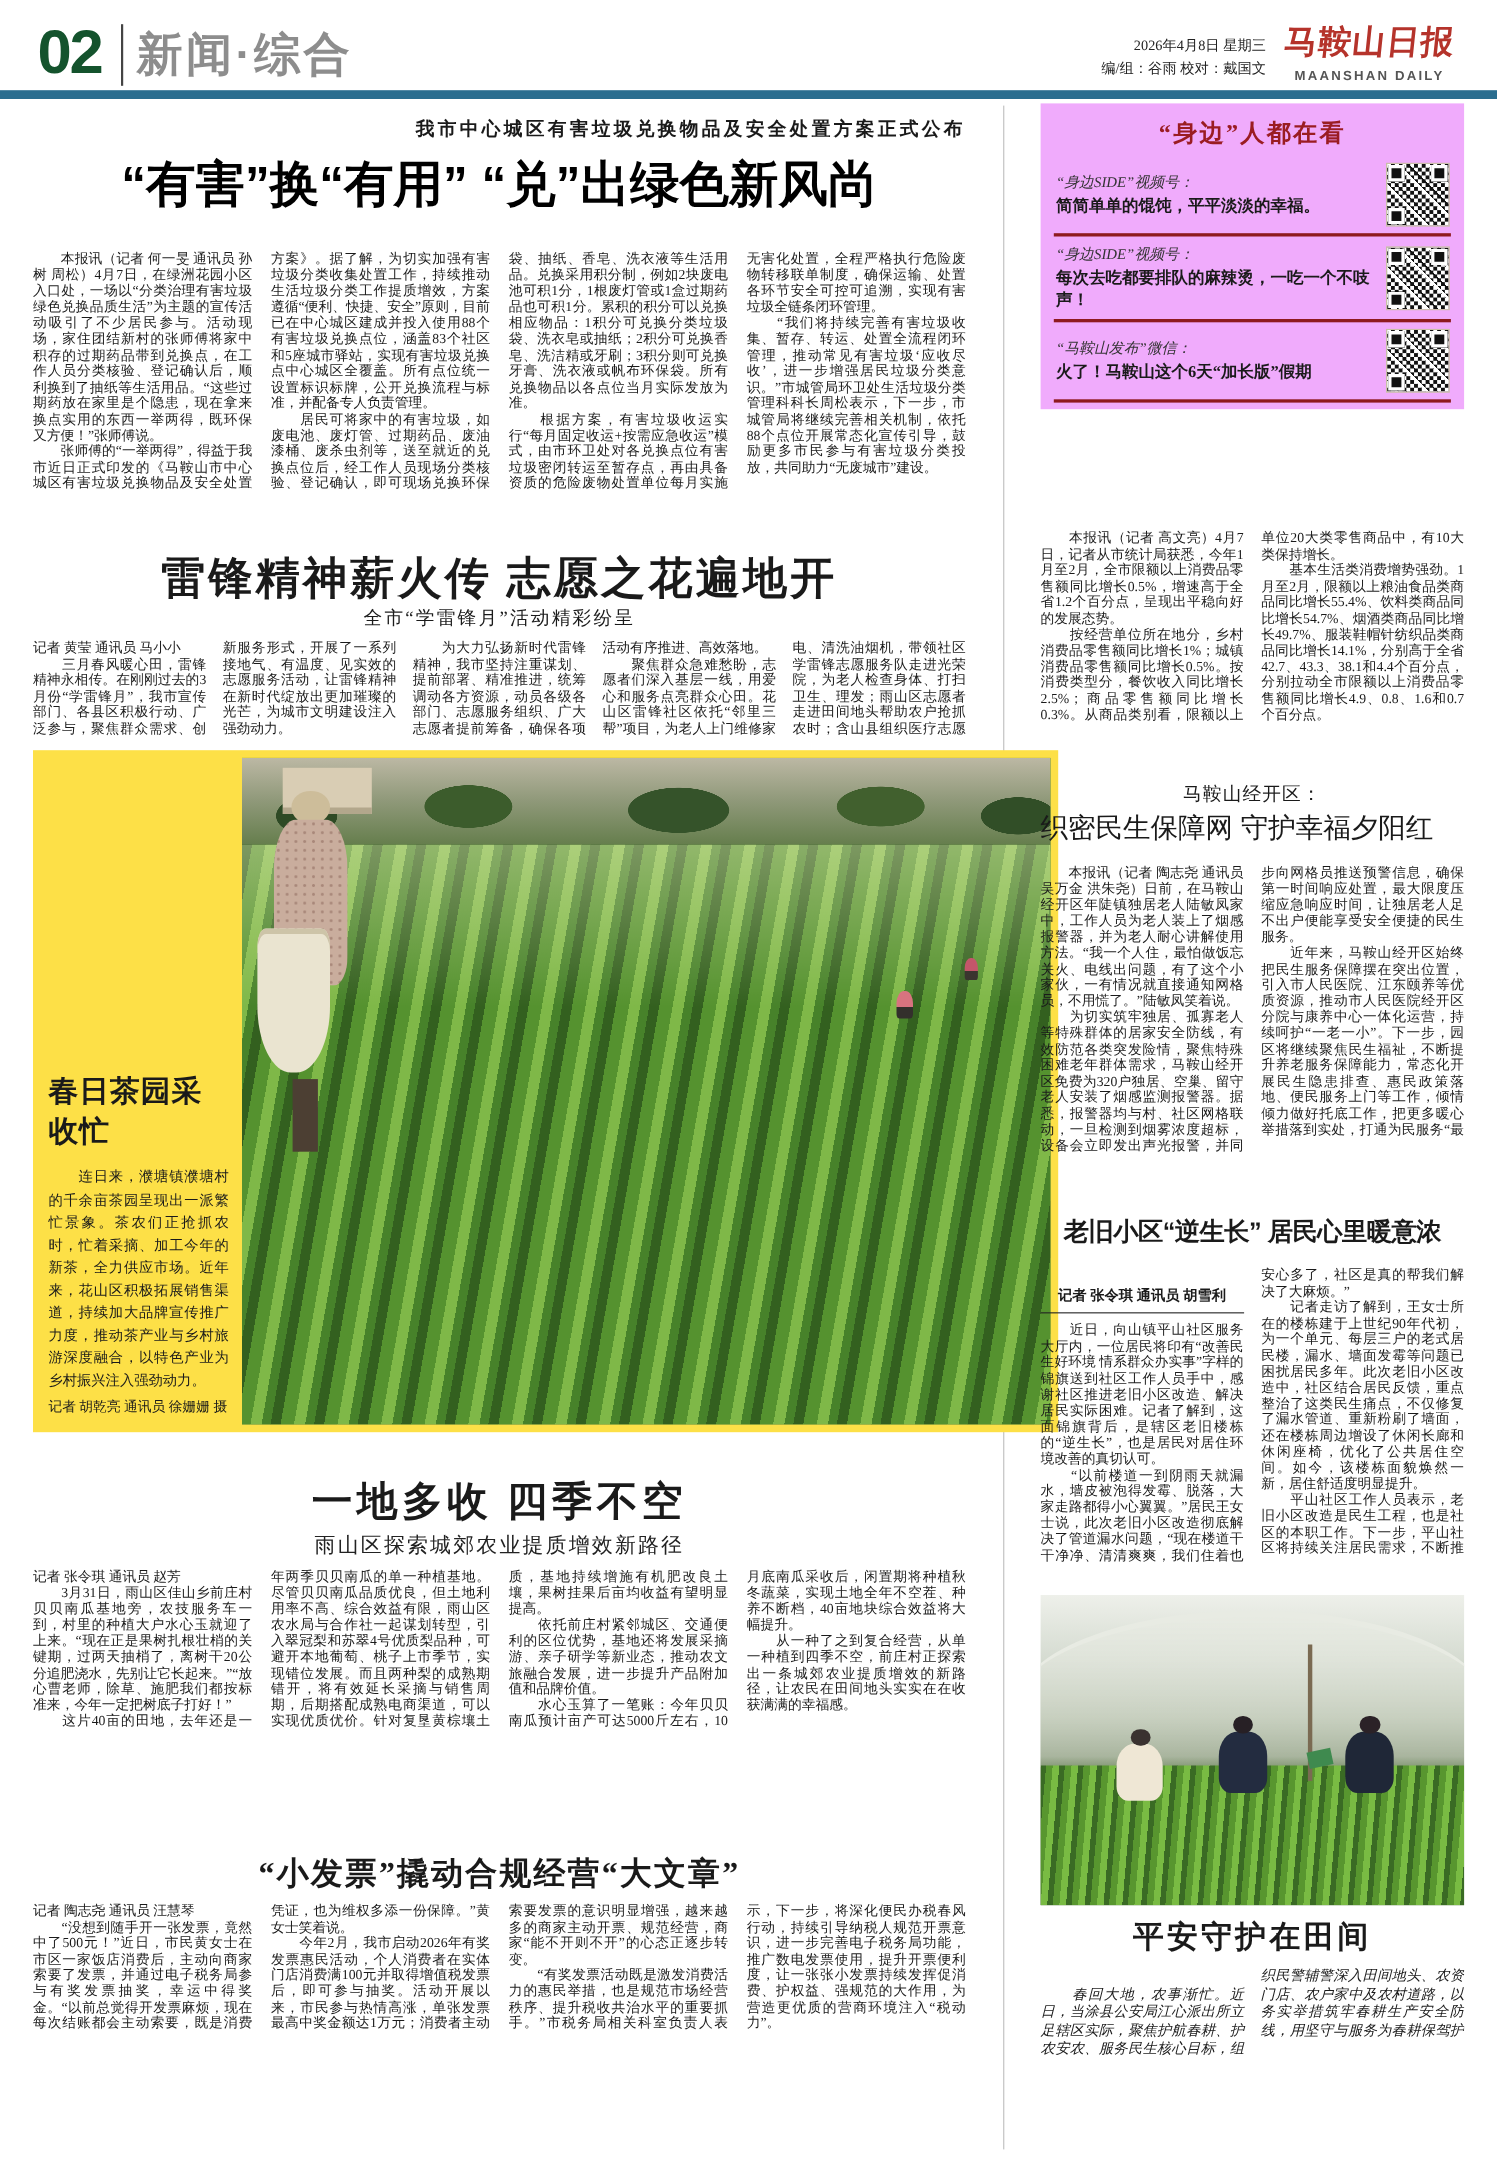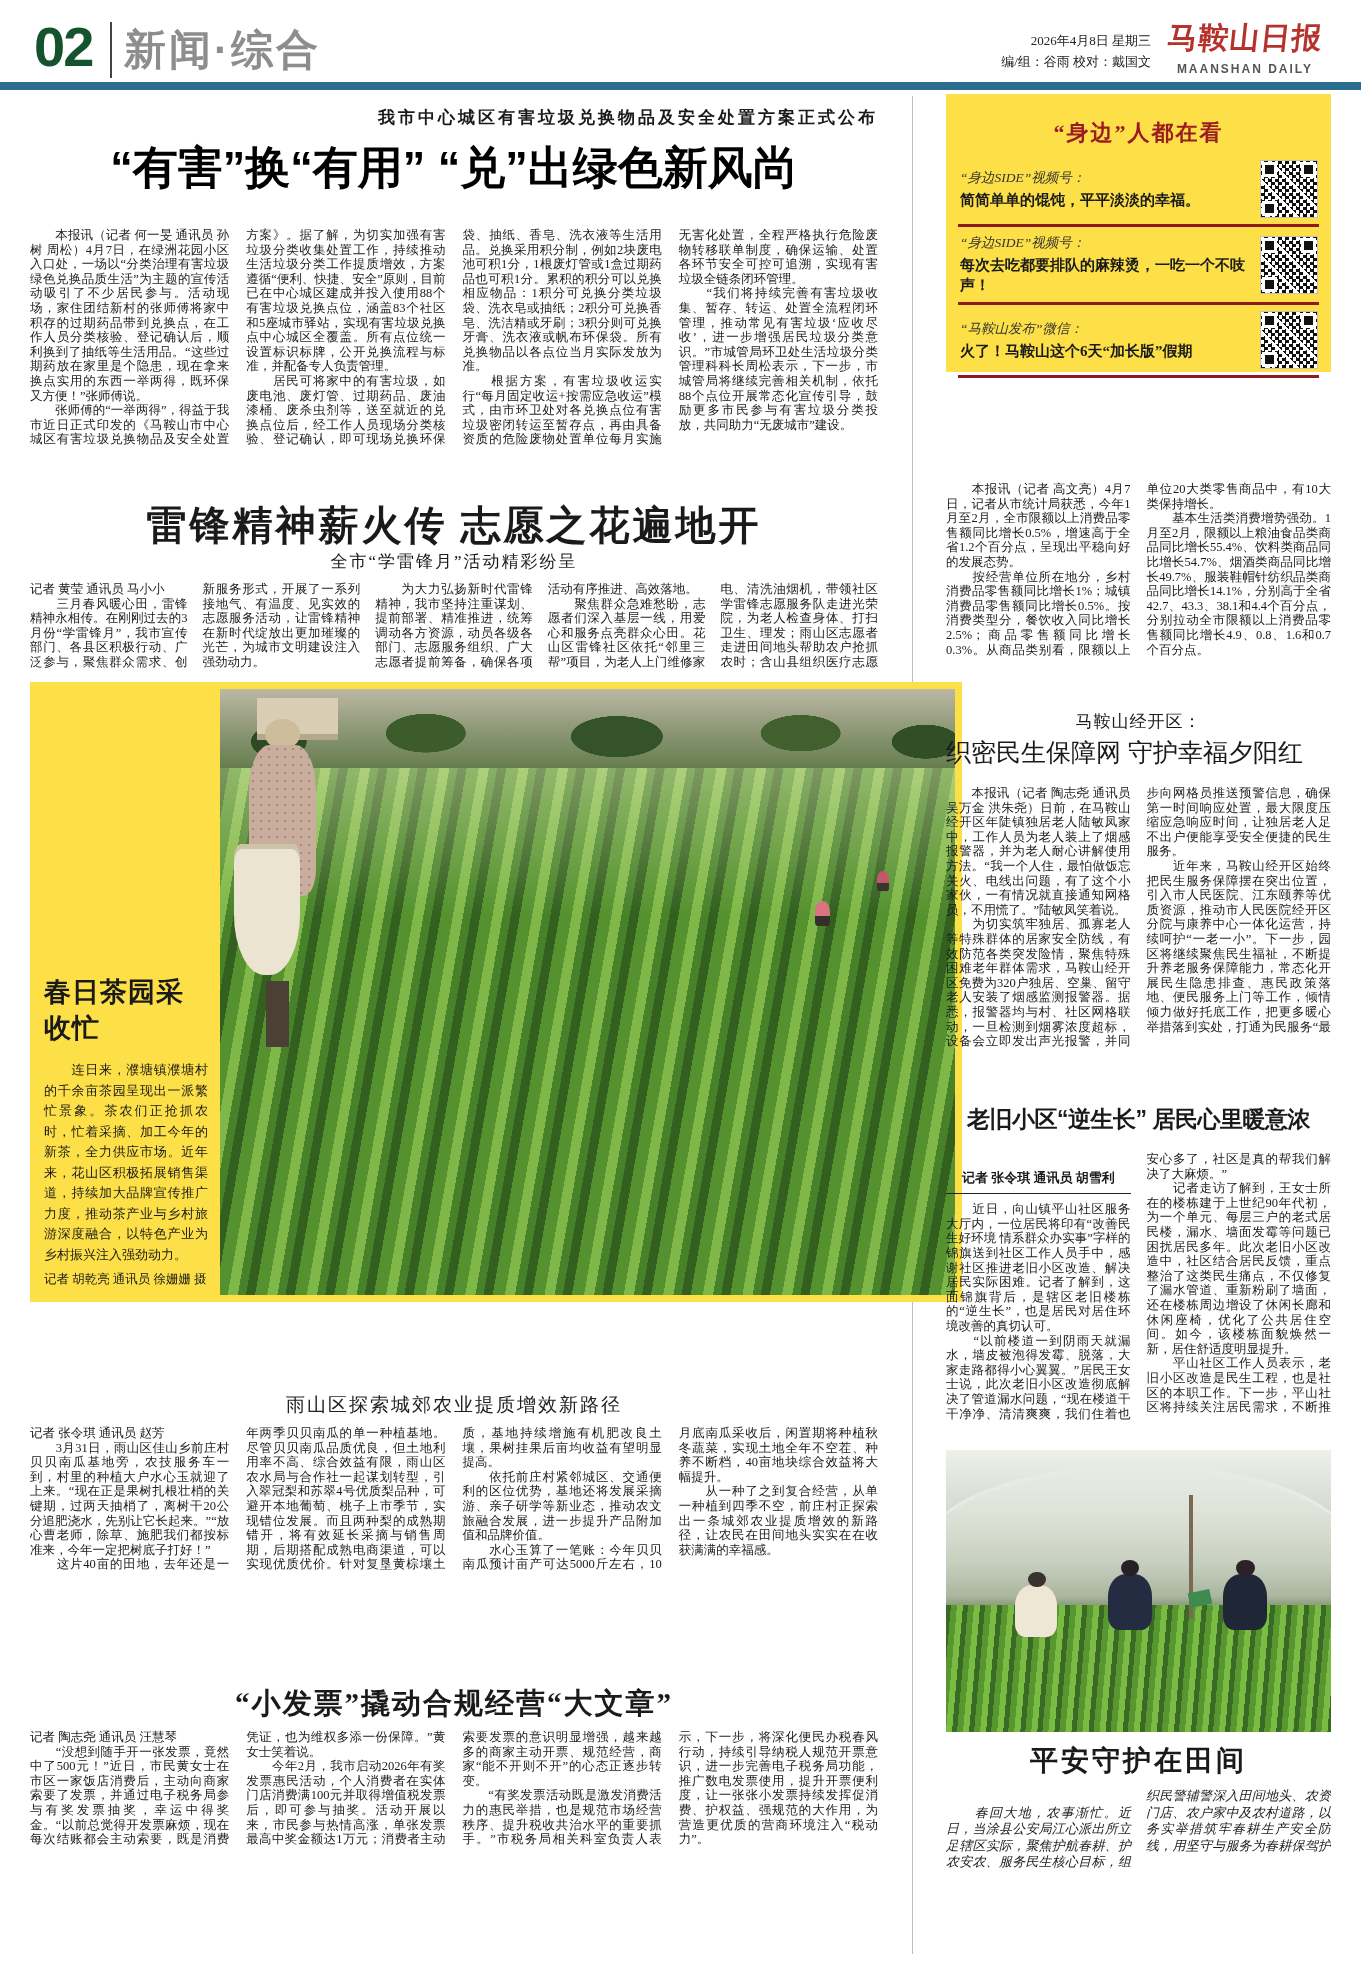--- a/index.html
+++ b/index.html
@@ -67,21 +67,21 @@
   
   .ds-headline { left:30px; top:1340px; width:848px; text-align:center; font-size:37px; font-weight:900; letter-spacing:4px; }
   .ds-subtitle { left:30px; top:1392px; width:848px; text-align:center; font-size:19px; letter-spacing:2px; color:#222; }
   .ds-body { left:30px; top:1426px; width:848px; height:234px; column-count:4; column-gap:17px; }
 
   
   .fp-headline { left:30px; top:1684px; width:848px; text-align:center; font-size:29px; font-weight:900; letter-spacing:2px; }
   .fp-body { left:30px; top:1730px; width:848px; height:228px; column-count:4; column-gap:17px; }
 
   
-  .qr-box { left:946px; top:94px; width:385px; height:278px; background:#fde047; padding:20px 12px; }
+  .qr-box { left:946px; top:94px; width:385px; height:278px; background:#f0abfc; padding:8px 12px; }
   .qr-title { text-align:center; font-size:22px; font-weight:900; color:#9a1c22; letter-spacing:2px; margin:4px 0 8px; }
   .qr-row { display:flex; align-items:center; gap:10px; padding:5px 2px; }
   .qr-sep { height:3px; background:#8e1a1f; margin:2px 0; }
   .qr-text { flex:1; }
   .qr-channel { font-size:13.5px; color:#333; margin-bottom:3px; font-style:italic; }
   .qr-caption { font-size:15px; font-weight:900; color:#1a1a1a; line-height:20px; }
   .qr { position:relative; width:56px; height:56px; flex:0 0 56px; background:#fff;
         background-image:
           repeating-linear-gradient(45deg, transparent 0 5px, #fff 5px 7px, transparent 7px 12px, #111 12px 13px, transparent 13px 20px),
           repeating-conic-gradient(#111 0% 25%, #fff 0% 50%);
@@ -174,20 +174,21 @@
       <div class="tp-fig1"></div>
       <div class="tp-fig2"></div>
     </div>
     <div class="tea-panel">
       <div class="tea-headline">春日茶园采收忙</div>
       <div class="tea-body">　　连日来，濮塘镇濮塘村的千余亩茶园呈现出一派繁忙景象。茶农们正抢抓农时，忙着采摘、加工今年的新茶，全力供应市场。近年来，花山区积极拓展销售渠道，持续加大品牌宣传推广力度，推动茶产业与乡村旅游深度融合，以特色产业为乡村振兴注入强劲动力。</div>
       <div class="tea-credit">记者 胡乾亮 通讯员 徐姗姗 摄</div>
     </div>
   </div>
 
+  <div class="abs ds-headline">一地多收  四季不空</div>
   <div class="abs ds-subtitle">雨山区探索城郊农业提质增效新路径</div>
   <div class="abs ds-body bodytext">记者 张令琪 通讯员 赵芳
 　　3月31日，雨山区佳山乡前庄村贝贝南瓜基地旁，农技服务车一到，村里的种植大户水心玉就迎了上来。“现在正是果树扎根壮梢的关键期，过两天抽梢了，离树干20公分追肥浇水，先别让它长起来。”“放心曹老师，除草、施肥我们都按标准来，今年一定把树底子打好！”
 　　这片40亩的田地，去年还是一年两季贝贝南瓜的单一种植基地。尽管贝贝南瓜品质优良，但土地利用率不高、综合效益有限，雨山区农水局与合作社一起谋划转型，引入翠冠梨和苏翠4号优质梨品种，可避开本地葡萄、桃子上市季节，实现错位发展。而且两种梨的成熟期错开，将有效延长采摘与销售周期，后期搭配成熟电商渠道，可以实现优质优价。针对复垦黄棕壤土质，基地持续增施有机肥改良土壤，果树挂果后亩均收益有望明显提高。
 　　依托前庄村紧邻城区、交通便利的区位优势，基地还将发展采摘游、亲子研学等新业态，推动农文旅融合发展，进一步提升产品附加值和品牌价值。
 　　水心玉算了一笔账：今年贝贝南瓜预计亩产可达5000斤左右，10月底南瓜采收后，闲置期将种植秋冬蔬菜，实现土地全年不空茬、种养不断档，40亩地块综合效益将大幅提升。
 　　从一种了之到复合经营，从单一种植到四季不空，前庄村正探索出一条城郊农业提质增效的新路径，让农民在田间地头实实在在收获满满的幸福感。</div>
 
   <div class="abs fp-headline">“小发票”撬动合规经营“大文章”</div>
   <div class="abs fp-body bodytext">记者 陶志尧 通讯员 汪慧琴

